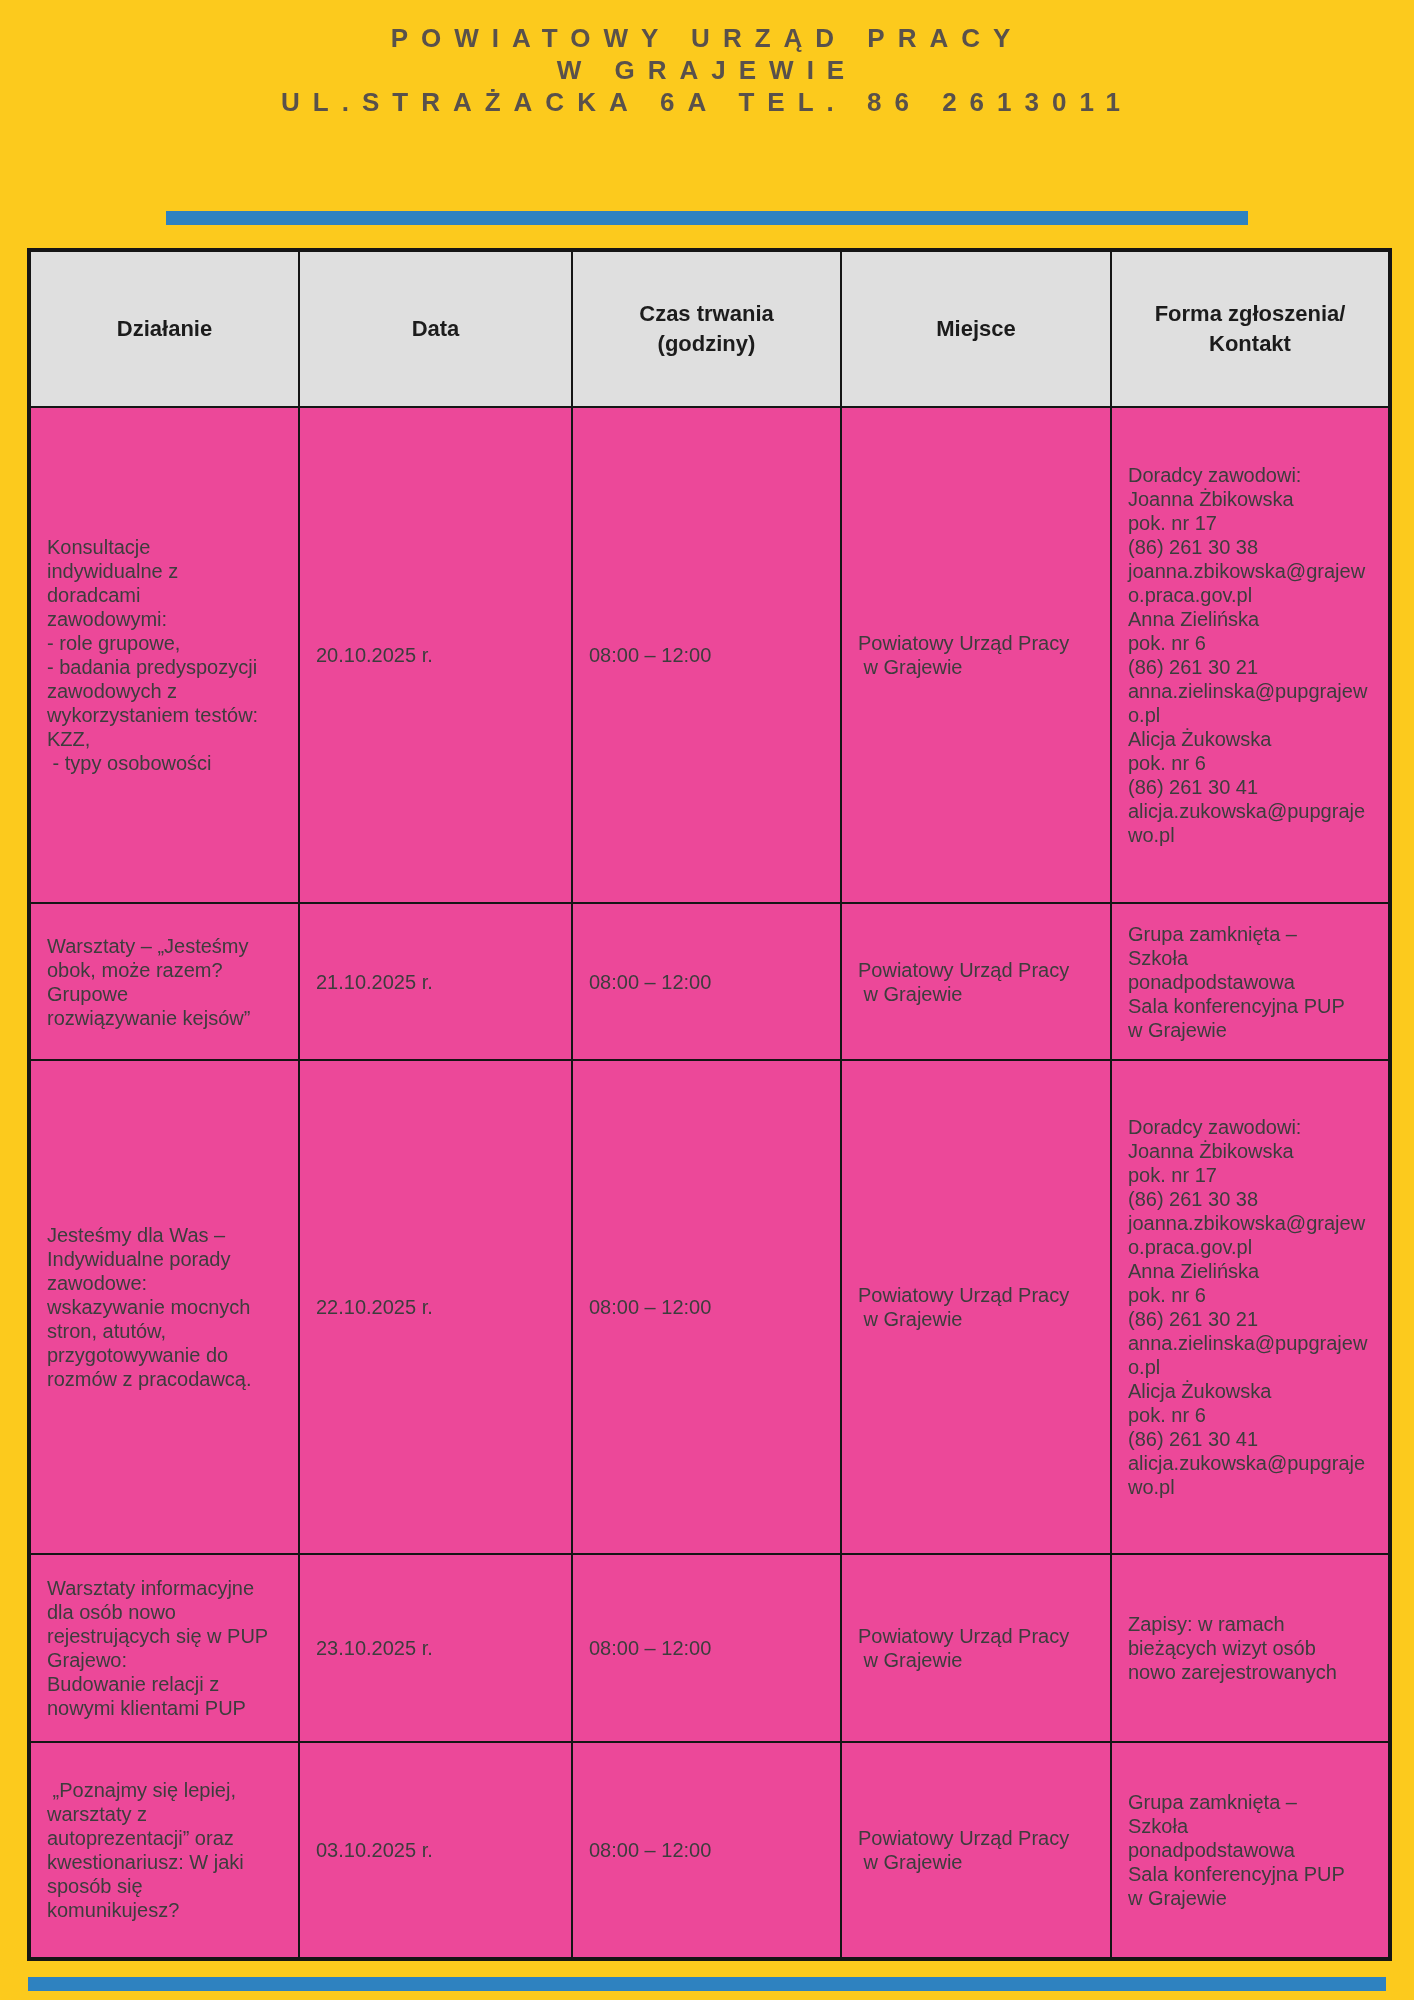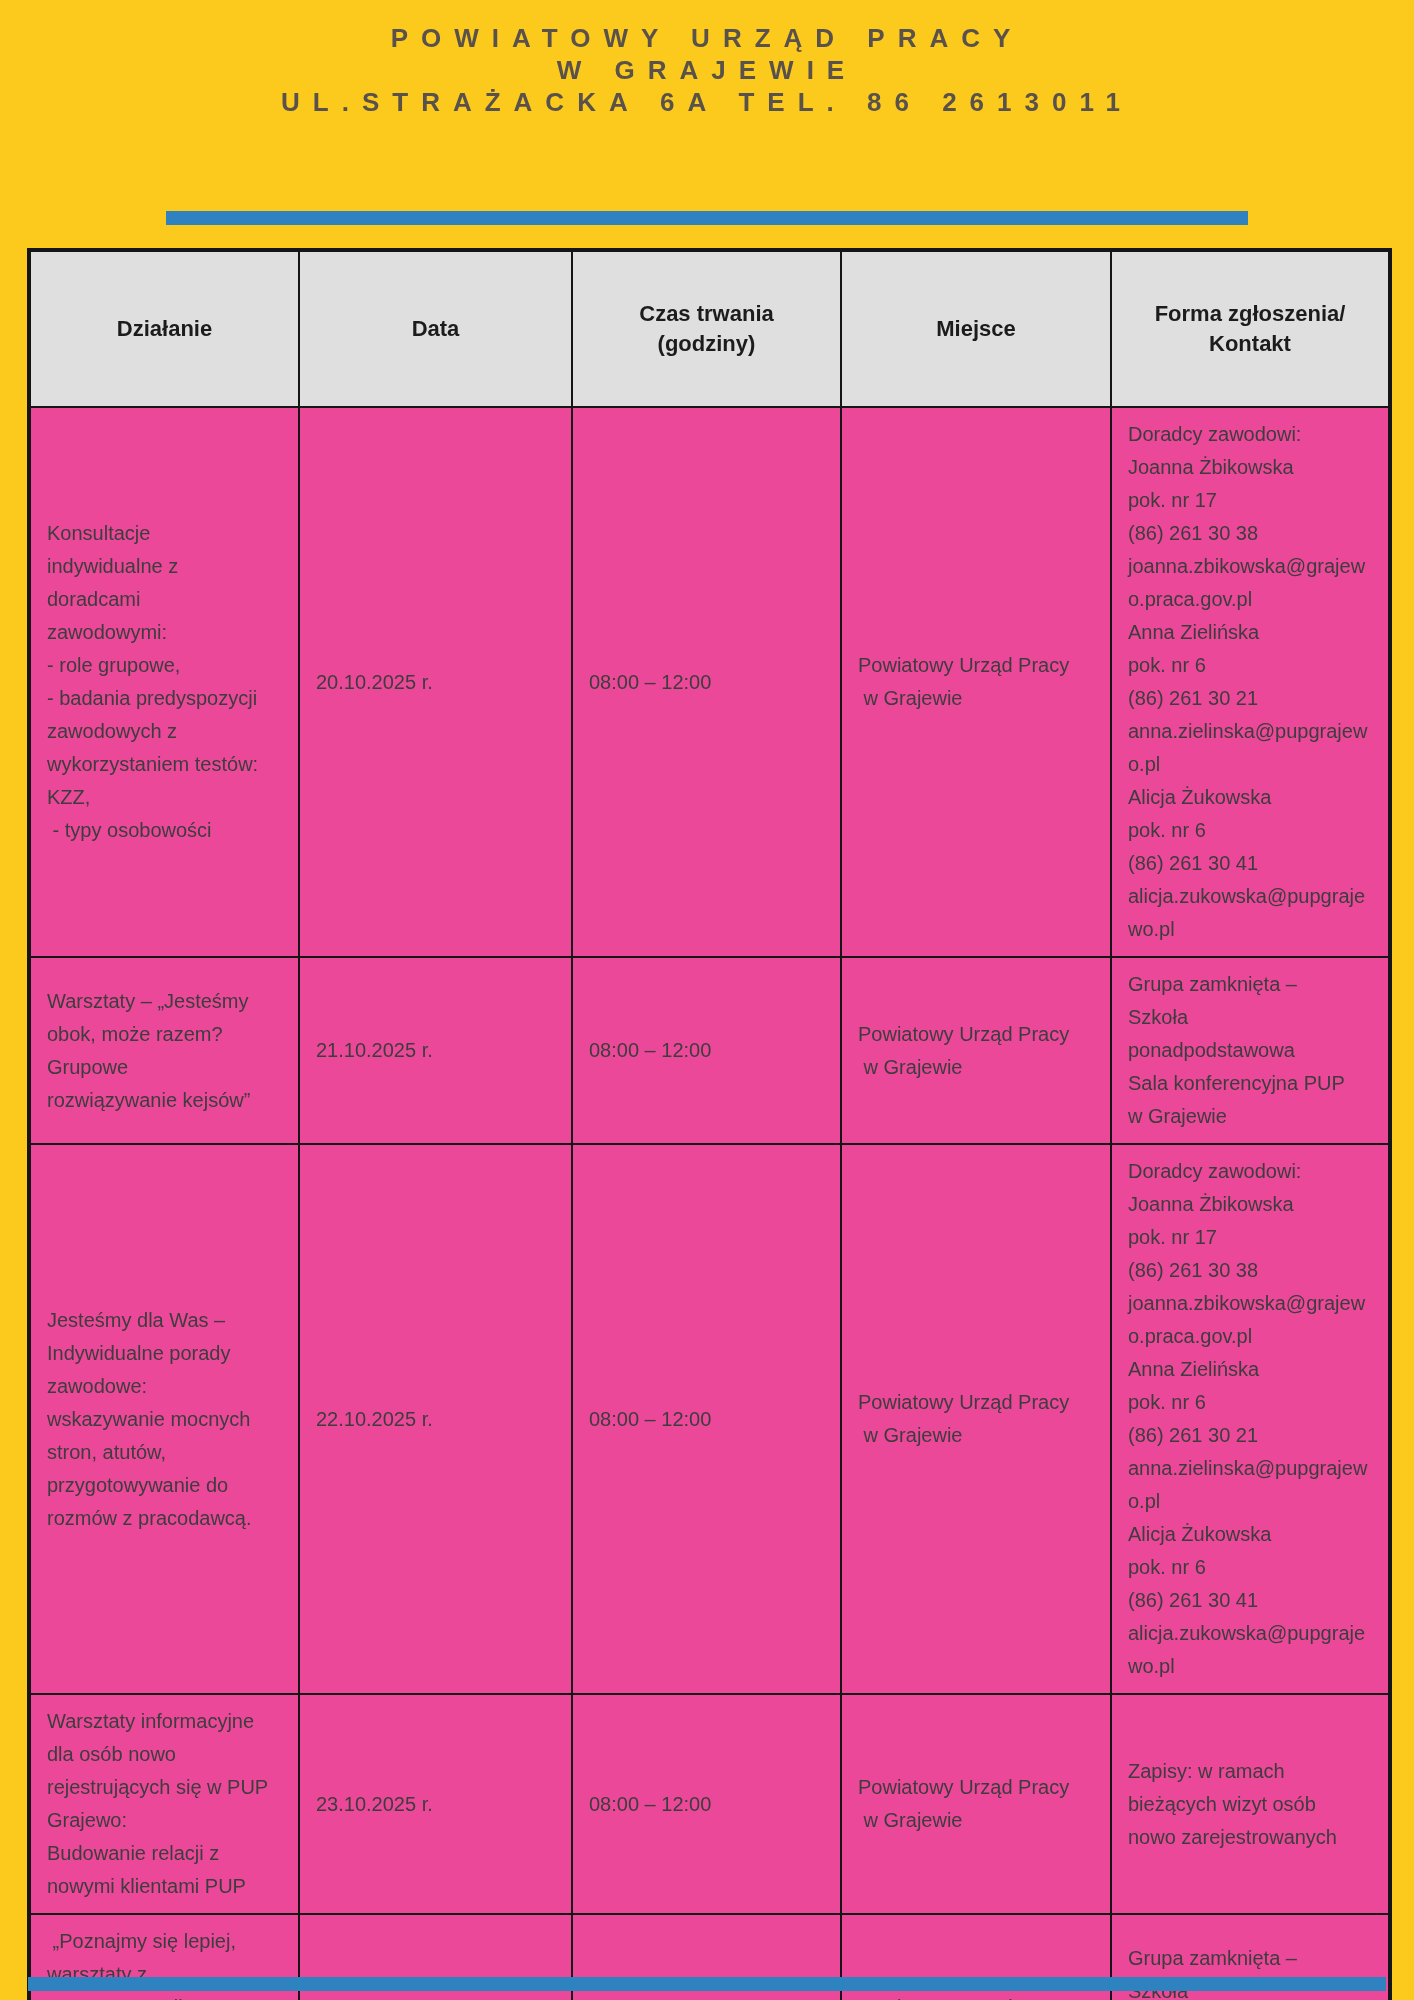--- a/index.html
+++ b/index.html
@@ -49,21 +49,21 @@
     font-size:22px;
     font-weight:700;
     text-align:center;
     line-height:30px;
     white-space:pre-line;
     padding:6px 8px;
   }
   .schedule td{
     color:#3d3d3d;
     font-size:20px;
-    line-height:33px;
+    line-height:24px;
     text-align:left;
     padding:10px 10px 10px 16px;
     white-space:pre-wrap;
     word-wrap:break-word;
   }
   tr.hrow{height:157px;}
   tr.r1{height:462px;}
   tr.r2{height:146px;}
   tr.r3{height:460px;}
   tr.r4{height:175px;}

